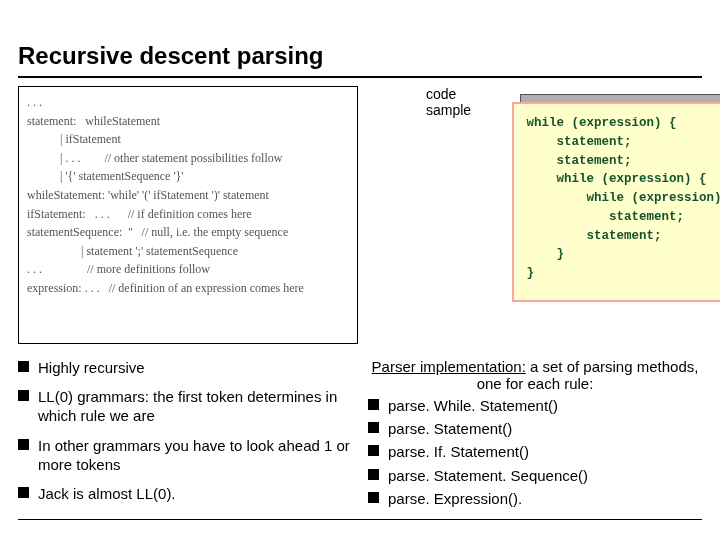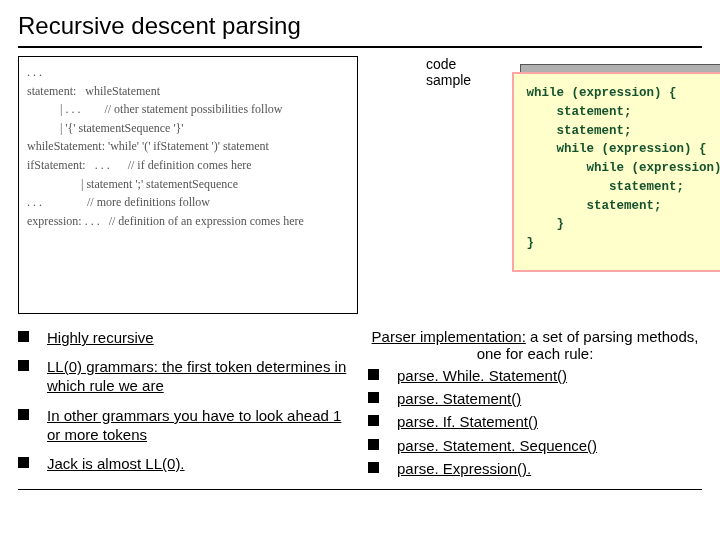--- a/index.html
+++ b/index.html
@@ -1,57 +1,59 @@
 <!DOCTYPE html>
 <html><head>
 <meta charset="utf-8">
 <style>
   * { box-sizing: border-box; margin: 0; padding: 0; }
   html, body { width: 720px; height: 540px; font-family: Verdana, Geneva, sans-serif; background: #fff; color: #000; }
   .slide { width: 720px; height: 540px; position: relative; padding: 12px 18px 10px 18px; }
-  .title { font-size: 24px; font-weight: 400; font-family: Verdana, sans-serif; }
+  .title { font-size: 24px; font-weight: 700; font-family: Verdana, sans-serif; margin-top: 30px; }
   .title-rule { border: 0; border-top: 2px solid #000; margin-top: 6px; }
   .upper { display: flex; gap: 10px; margin-top: 8px; }
   .grammar-box { flex: 0 0 340px; height: 258px; border: 1px solid #000; padding: 6px 8px; font-family: 'Times New Roman', serif; font-size: 12px; line-height: 1.55; color: #555; filter: blur(0.6px); }
   .grammar-box span { display: block; white-space: pre; }
   .right-col { flex: 1 1 auto; display: flex; flex-direction: row; align-items: flex-start; gap: 8px; }
   .code-label { font-family: Verdana, sans-serif; font-size: 14px; margin-left: 58px; }
   .code-wrap { position: relative; width: 310px; height: 200px; margin-left: 6px; }
   .code-shadow { position: absolute; left: 8px; top: 8px; width: 100%; height: 100%; background: #b0b0b0; border: 1px solid #555; }
   .code-box { position: absolute; left: 0; top: 16px; width: 100%; height: 100%; background: #ffffcc; border: 2px solid #fca5a5; padding: 10px 12px; font-family: 'Courier New', monospace; font-weight: bold; font-size: 12.5px; line-height: 1.5; white-space: pre; color: #14532d; }
   .lower { display: flex; gap: 16px; margin-top: 14px; font-family: Verdana, sans-serif; font-size: 15px; }
   .col { flex: 1 1 50%; }
   .intro { margin-bottom: 4px; text-align: center; }
   .intro u { text-decoration: underline; }
   ul { list-style: none; }
-  ul.bul > li { position: relative; padding-left: 29px; margin-bottom: 10px; line-height: 1.28; text-decoration: underline; }
+  ul.bul > li { position: relative; padding-left: 20px; margin-bottom: 10px; line-height: 1.28; }
   ul.bul > li::before { content: ""; position: absolute; left: 0; top: 3px; width: 11px; height: 11px; background: #000; }
   .colR ul.bul > li { margin-bottom: 4px; }
   .footer-rule { border: 0; border-top: 1px solid #000; margin-top: 6px; }
   .footer { font-family: Verdana, sans-serif; font-size: 9px; line-height: 1.25; margin-top: 2px; }
   .footer a { color: #2020d0; text-decoration: underline; }
 </style>
 </head>
 <body>
 
 <div class="slide">
   <div class="title">Recursive descent parsing</div>
   <hr class="title-rule">
 
   <div class="upper">
     <div class="grammar-box">
       <span>. . .</span>
       <span>statement:   whileStatement</span>
+      <span>           | ifStatement</span>
       <span>           | . . .        // other statement possibilities follow</span>
       <span>           | '{' statementSequence '}'</span>
       <span></span>
       <span>whileStatement: 'while' '(' ifStatement ')' statement</span>
       <span></span>
       <span>ifStatement:   . . .      // if definition comes here</span>
       <span></span>
+      <span>statementSequence:  ''   // null, i.e. the empty sequence</span>
       <span>                  | statement ';' statementSequence</span>
       <span></span>
       <span>. . .               // more definitions follow</span>
       <span>expression: . . .   // definition of an expression comes here</span>
     </div>
 
     <div class="right-col">
       <div class="code-label">code sample</div>
       <div class="code-wrap">
         <div class="code-shadow"></div>

